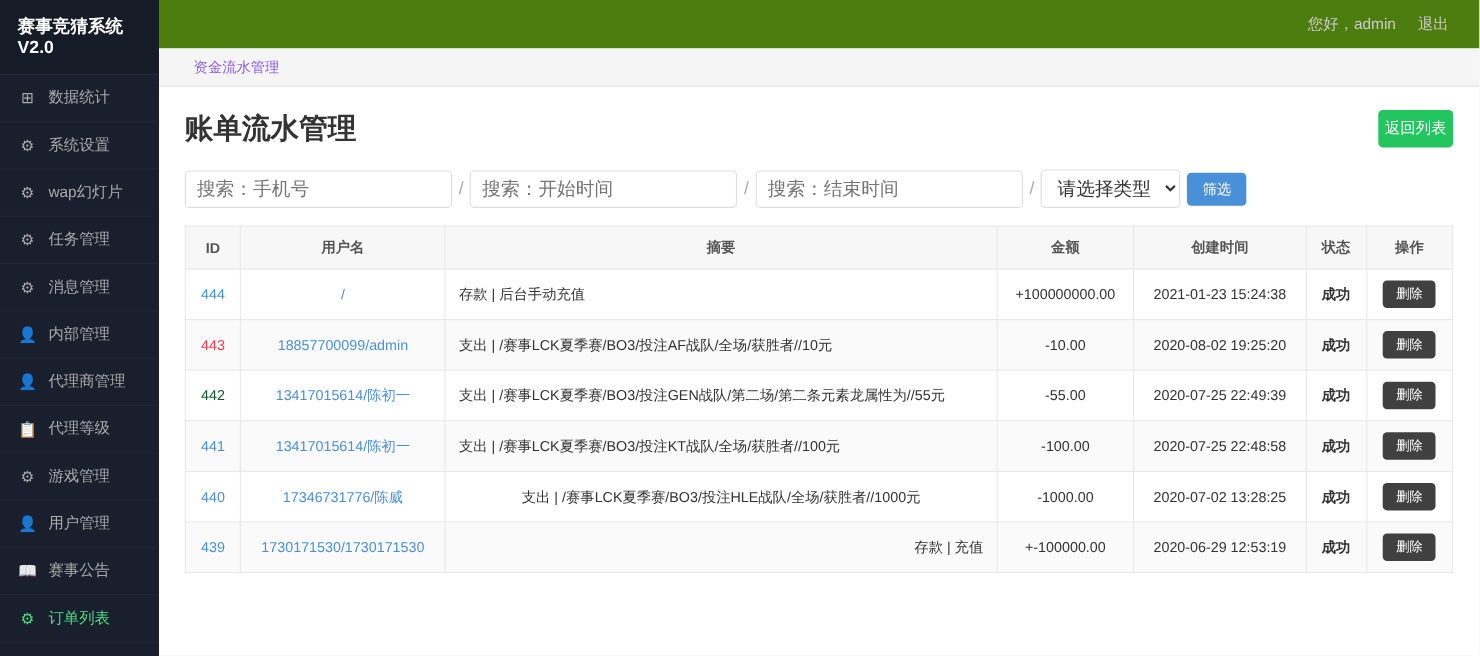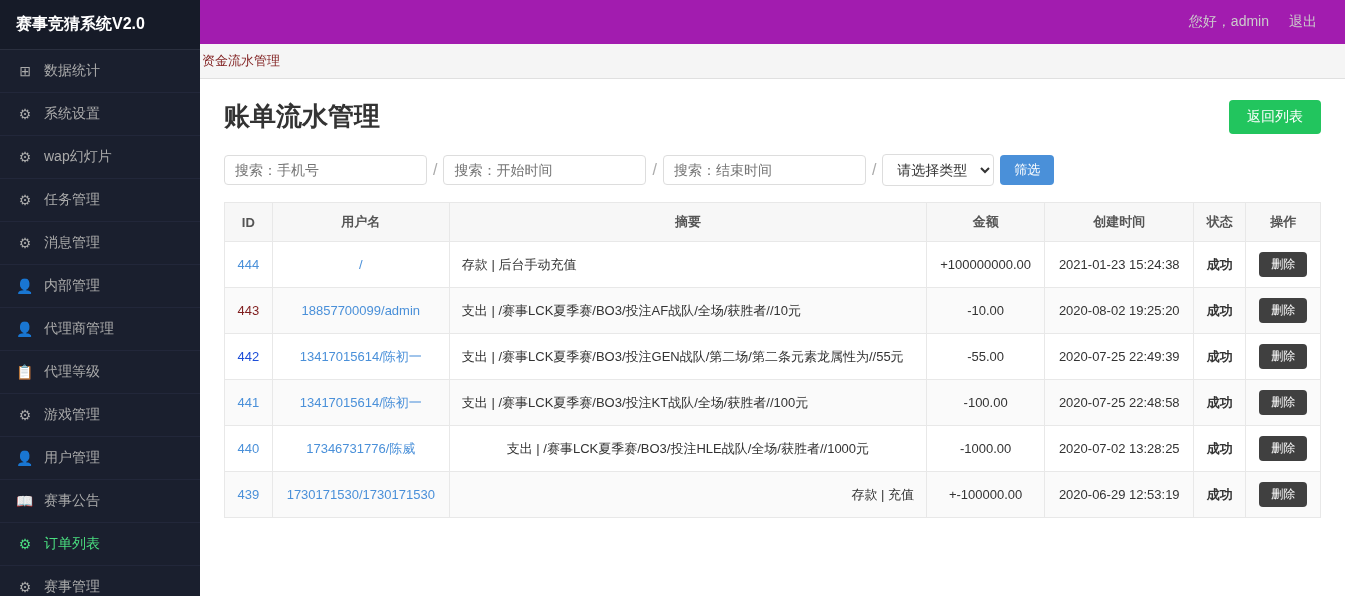--- a/index.html
+++ b/index.html
@@ -1,20 +1,20 @@
 <!DOCTYPE html>
 <html><head>
   <meta charset="utf-8">
   <style>
     * { margin: 0; padding: 0; box-sizing: border-box; }
     body { font-family: "Microsoft YaHei", Arial, sans-serif; font-size: 14px; background: #f0f2f5; display: flex; height: 596px; overflow: hidden; }
 
     
     .sidebar {
-      width: 200px;
+      width: 144px;
       background: #1a1f2e;
       color: #ccc;
       display: flex;
       flex-direction: column;
       flex-shrink: 0;
       height: 596px;
       overflow-y: auto;
     }
     .sidebar-logo {
       background: #161b28;
@@ -48,21 +48,21 @@
     
     .main {
       flex: 1;
       display: flex;
       flex-direction: column;
       overflow: hidden;
     }
 
     
     .topbar {
-      background: #a21caf;
+      background: #4d7c0f;
       color: #ccc;
       display: flex;
       align-items: center;
       justify-content: flex-end;
       padding: 0 20px;
       height: 44px;
       flex-shrink: 0;
       gap: 12px;
     }
     .topbar-greeting { font-size: 14px; color: #ccc; }
@@ -70,23 +70,23 @@
       font-size: 14px;
       color: #ccc;
       cursor: pointer;
       padding: 4px 8px;
     }
 
     
     .breadcrumb {
       background: #f5f5f5;
       border-bottom: 1px solid #e0e0e0;
-      padding: 8px 2px;
+      padding: 8px 32px;
       font-size: 13px;
-      color: #7f1d1d;
+      color: #8b5cf6;
       flex-shrink: 0;
     }
 
     
     .content {
       flex: 1;
       background: #fff;
       padding: 20px 24px;
       overflow-y: auto;
     }
@@ -101,39 +101,39 @@
     .page-title {
       font-size: 26px;
       font-weight: bold;
       color: #333;
       text-align: center;
     }
     .btn-return {
       background: #22c55e;
       color: #fff;
       border: none;
-      padding: 8px 18px;
+      padding: 8px 6px;
       border-radius: 4px;
       cursor: pointer;
       font-size: 14px;
     }
 
     
     .filter-row {
       display: flex;
       align-items: center;
       gap: 6px;
       margin-bottom: 16px;
       flex-wrap: wrap;
     }
     .filter-row input, .filter-row select {
       border: 1px solid #ddd;
       padding: 6px 10px;
       border-radius: 4px;
-      font-size: 14px;
+      font-size: 17px;
       color: #333;
       background: #fff;
       outline: none;
     }
     .filter-sep { color: #aaa; font-size: 16px; }
     .btn-filter {
       background: #4a90d9;
       color: #fff;
       border: none;
       padding: 6px 14px;
@@ -296,32 +296,32 @@
       <td><a class="user-link">/</a></td>
       <td style="text-align:left">存款 | 后台手动充值</td>
       <td class="amount-positive">+100000000.00</td>
       <td>2021-01-23 15:24:38</td>
       <td class="status-success">成功</td>
       <td>
         <button class="btn-delete">删除</button>
       </td>
     </tr>
           <tr>
-      <td style="color:#7f1d1d">443</td>
+      <td style="color:#ef4444">443</td>
       <td><a class="user-link">18857700099/admin</a></td>
       <td style="text-align:left">支出 | /赛事LCK夏季赛/BO3/投注AF战队/全场/获胜者//10元</td>
       <td class="amount-negative">-10.00</td>
       <td>2020-08-02 19:25:20</td>
       <td class="status-success">成功</td>
       <td>
         <button class="btn-delete">删除</button>
       </td>
     </tr>
           <tr>
-      <td style="color:#1d4ed8">442</td>
+      <td style="color:#14532d">442</td>
       <td><a class="user-link">13417015614/陈初一</a></td>
       <td style="text-align:left">支出 | /赛事LCK夏季赛/BO3/投注GEN战队/第二场/第二条元素龙属性为//55元</td>
       <td class="amount-negative">-55.00</td>
       <td>2020-07-25 22:49:39</td>
       <td class="status-success">成功</td>
       <td>
         <button class="btn-delete">删除</button>
       </td>
     </tr>
           <tr>

